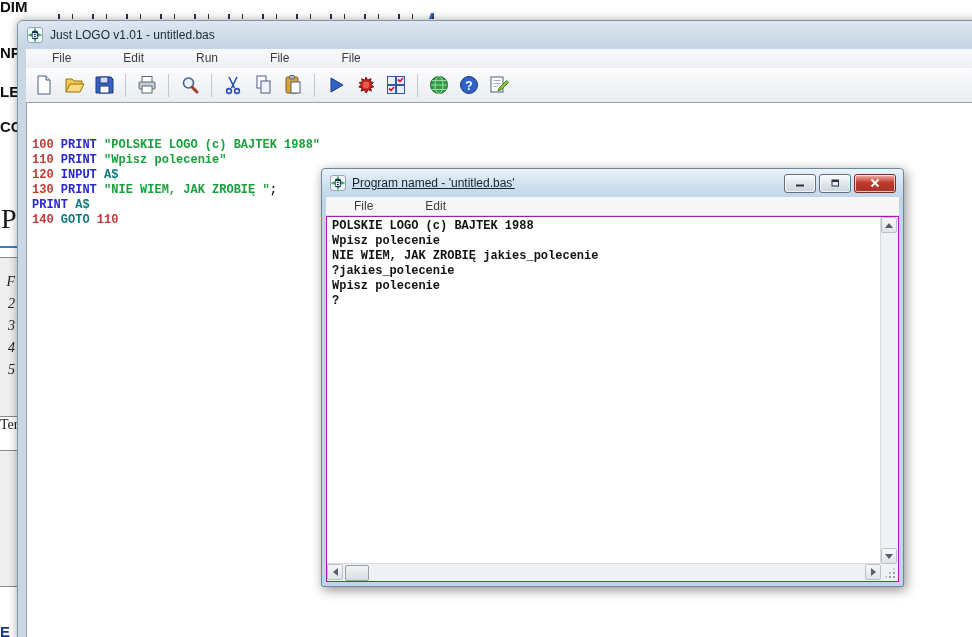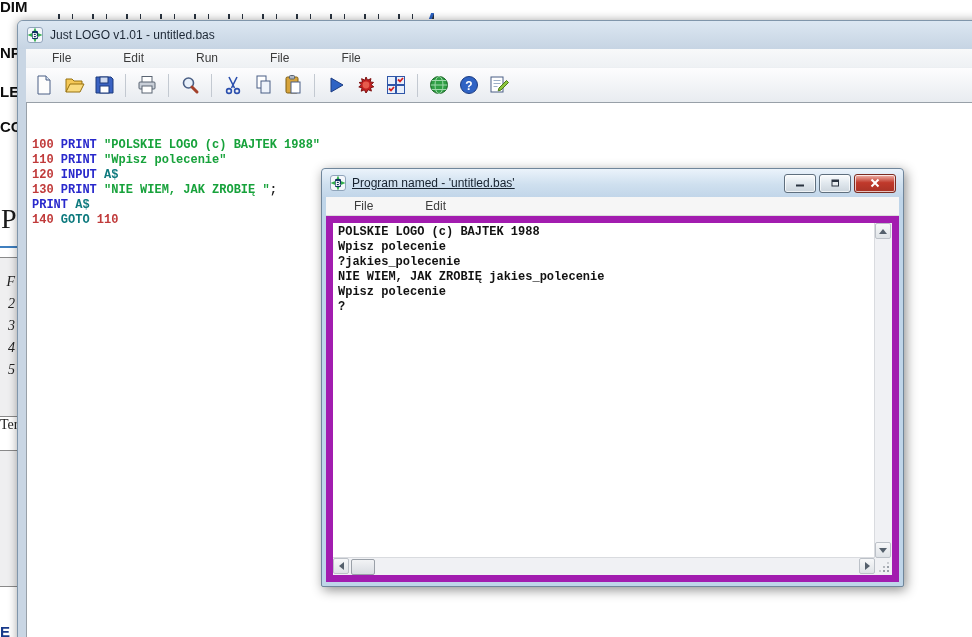--- a/index.html
+++ b/index.html
@@ -61,21 +61,21 @@
     font:12px "Liberation Sans",sans-serif;color:#16212e;}
   .pw-title{flex:1;white-space:nowrap;overflow:hidden;text-decoration:underline;}
   .pw-buttons{display:flex;gap:3px;align-items:center;}
   .win-btn{width:30px;height:17px;border:1px solid #5f6f7e;border-radius:3px;
     background:linear-gradient(#fbfcfd,#e2e9ef 45%,#ccd5dd);display:flex;align-items:center;justify-content:center;
     box-shadow:inset 0 0 0 1px rgba(255,255,255,.7);}
   .win-btn.close{width:40px;border-color:#7a2c22;
     background:linear-gradient(#f0b4aa,var(--c-close) 45%,#a93226);}
   .pw-body{position:absolute;left:4px;right:4px;top:28px;bottom:4px;background:#ffffff;display:flex;flex-direction:column;}
   .pw-menubar{height:18px;background:#f6f6f6;border-bottom:1px solid #dcdcdc;padding-left:2px;}
-  .pw-content{flex:1;position:relative;border:7px solid #a21caf;background:#fff;overflow:hidden;}
+  .pw-content{flex:1;position:relative;border:1px solid #a21caf;background:#fff;overflow:hidden;}
   .output-text{position:absolute;left:0;top:0;right:17px;bottom:17px;padding:2px 4px 0 5px;
     font:bold 12px/15px "Liberation Mono","DejaVu Sans Mono",monospace;color:var(--c-out);white-space:pre;overflow:hidden;}
   .vscroll{position:absolute;top:0;right:0;bottom:17px;width:17px;background:#f0f1f4;border-left:1px solid #d9dbdf;}
   .hscroll{position:absolute;left:0;right:17px;bottom:0;height:17px;background:#f0f1f4;border-top:1px solid #d9dbdf;}
   .sbtn{position:absolute;width:16px;height:16px;background:linear-gradient(#f7f8f9,#dfe3e7);
     border:1px solid #bcc1c8;border-radius:2px;display:flex;align-items:center;justify-content:center;box-sizing:border-box;}
   .vscroll .sbtn.top{top:0;left:0;}
   .vscroll .sbtn.bottom{bottom:0;left:0;}
   .hscroll .sbtn.left{left:0;top:0;}
   .hscroll .sbtn.right{right:0;top:0;}
@@ -267,21 +267,21 @@
           </svg>
       </div>
     </div>
   </div>
   <div class="pw-body">
     <div class="menubar pw-menubar" id="pw-menubar">
         <span class="menu-item">File</span>
         <span class="menu-item">Edit</span>
       </div>
     <div class="pw-content">
-      <div class="output-text" id="output-lines"><div>POLSKIE LOGO (c) BAJTEK 1988</div><div>Wpisz polecenie</div><div>?jakies_polecenie</div><div>NIE WIEM, JAK ZROBIĘ jakies_polecenie</div><div>Wpisz polecenie</div><div>?</div></div>
+      <div class="output-text" id="output-lines"><div>POLSKIE LOGO (c) BAJTEK 1988</div><div>Wpisz polecenie</div><div>NIE WIEM, JAK ZROBIĘ jakies_polecenie</div><div>?jakies_polecenie</div><div>Wpisz polecenie</div><div>?</div></div>
       <div class="vscroll">
         <div class="sbtn top">
             <span class="arr arr-up"></span>
           </div>
         <div class="sbtn bottom">
             <span class="arr arr-down"></span>
           </div>
       </div>
       <div class="hscroll">
         <div class="sbtn left">

